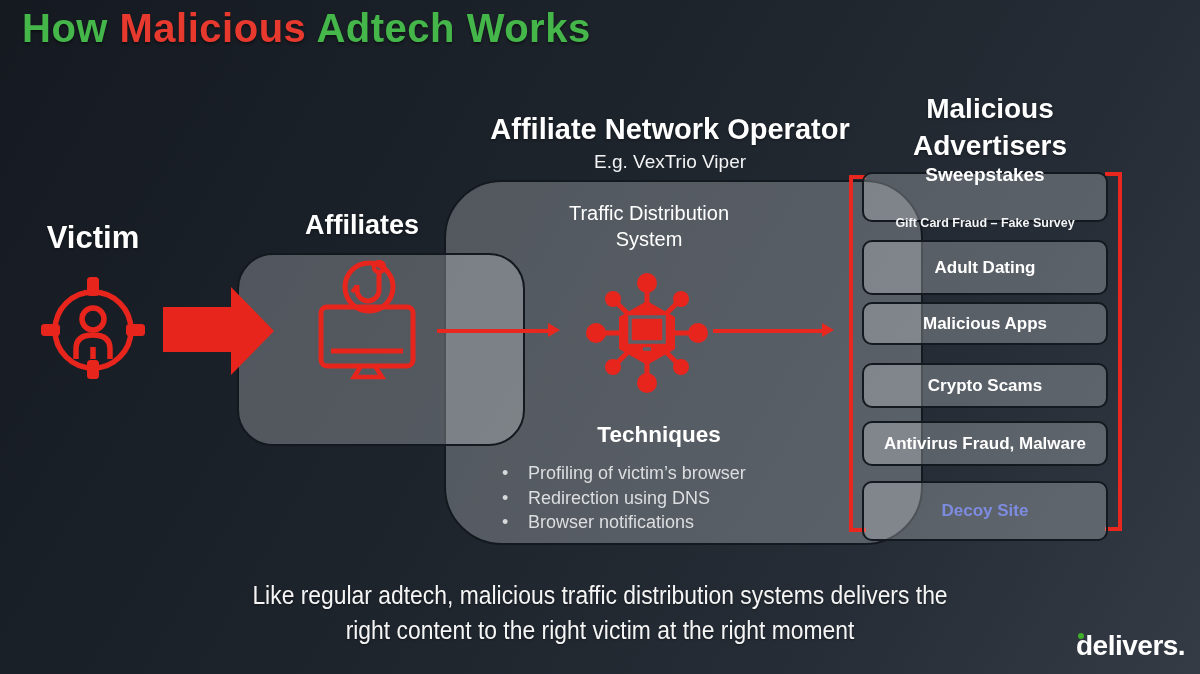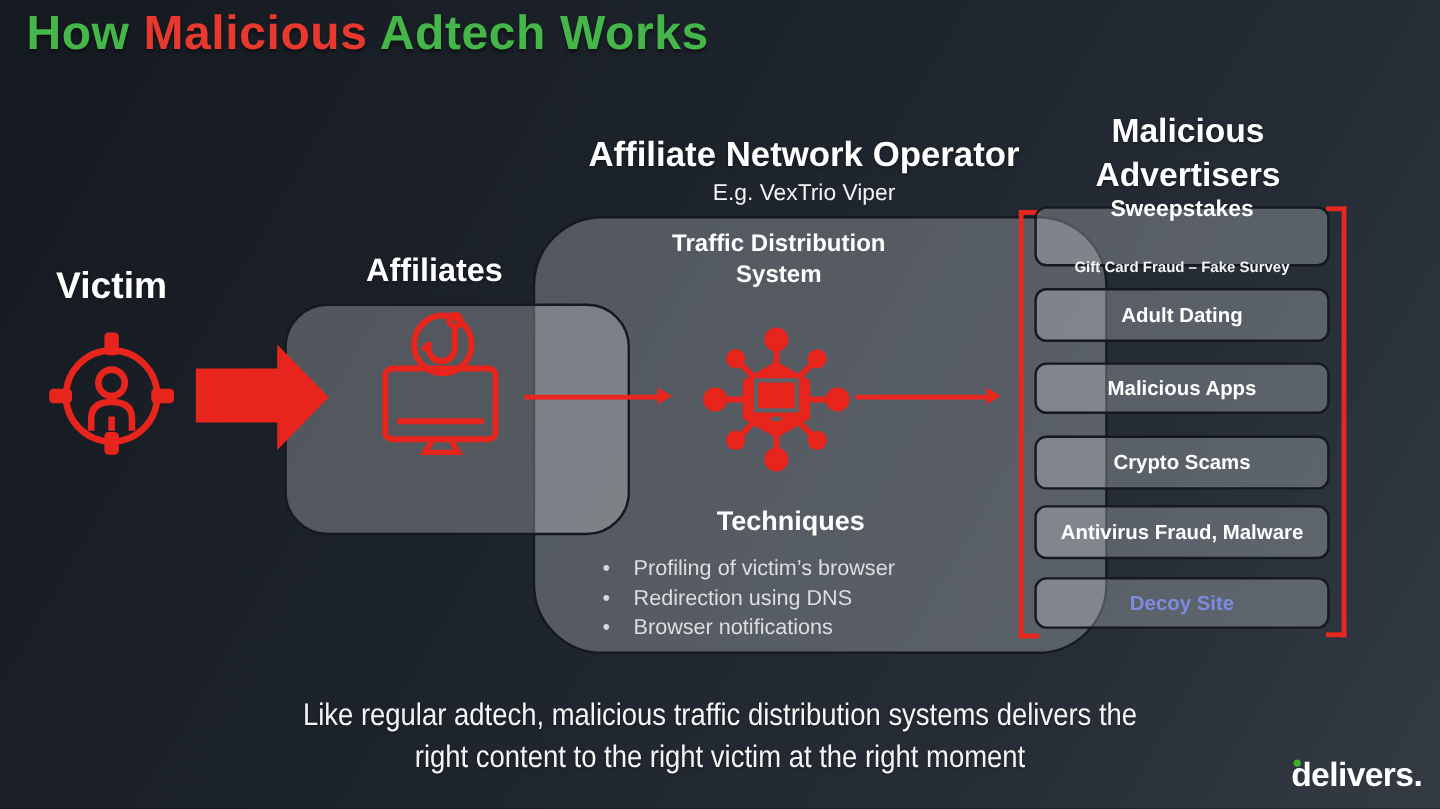--- a/index.html
+++ b/index.html
@@ -17,21 +17,21 @@
   .victim-label{left:0;width:186px;top:220px;font-size:31px;}
   .affiliates-label{left:237px;width:250px;top:210px;font-size:27px;}
   .op-heading{left:440px;width:460px;top:113px;font-size:29px;}
   .op-sub{left:440px;width:460px;top:151px;font-size:19px;font-weight:400;text-align:center;color:#f2f3f4;}
   .adv-heading{left:880px;width:220px;top:90px;font-size:28px;line-height:37px;}
   
   .gbox{background:rgba(233,237,242,.27);border:2.5px solid #14191f;box-sizing:border-box;}
   .aff-box{left:237px;top:253px;width:288px;height:193px;border-radius:36px;z-index:2;}
   .big-box{left:444px;top:180px;width:479px;height:365px;border-radius:58px;z-index:1;}
   
-  .tds-label{left:449px;width:400px;top:190px;font-size:20px;font-weight:700;text-align:center;line-height:26px;z-index:3;}
+  .tds-label{left:449px;width:400px;top:200px;font-size:20px;font-weight:400;text-align:center;line-height:26px;z-index:3;}
   .tech-heading{left:449px;width:420px;top:422px;font-size:22.5px;font-weight:700;text-align:center;z-index:3;}
   .tech-list{left:502px;top:461px;z-index:3;font-size:18px;color:#dcdee0;line-height:24.5px;}
   .tech-item{display:flex;}
   .tech-item::before{content:"•";width:26px;color:#d6d8da;}
   
   .aff-caption{left:237px;width:288px;top:386px;text-align:center;font-size:20.5px;font-weight:700;line-height:25px;z-index:3;}
   .red-text{color:#e8392f;}
   
   .adv-item{left:862px;width:246px;border-radius:10px;z-index:3;display:flex;flex-direction:column;align-items:center;justify-content:center;text-align:center;gap:29px;}
   .adv-item .lbl{font-size:17px;font-weight:600;color:#fff;}
@@ -145,33 +145,33 @@
     <div>Malicious</div>
     <div>Advertisers</div>
   </div>
   <div class="abs bracket bracket-left"></div>
   <div class="abs bracket bracket-right"></div>
 
   <div class="abs gbox adv-item" style="top:172px;height:50px">
     <div class="lbl lbl-big">Sweepstakes</div>
     <div class="sub">Gift Card Fraud – Fake Survey</div>
   </div>
-  <div class="abs gbox adv-item" style="top:240px;height:45px">
+  <div class="abs gbox adv-item" style="top:240px;height:55px">
     <div class="lbl">Adult Dating</div>
   </div>
   <div class="abs gbox adv-item" style="top:302px;height:43px">
     <div class="lbl">Malicious Apps</div>
   </div>
   <div class="abs gbox adv-item" style="top:363px;height:45px">
     <div class="lbl">Crypto Scams</div>
   </div>
   <div class="abs gbox adv-item" style="top:421px;height:45px">
     <div class="lbl">Antivirus Fraud, Malware</div>
   </div>
-  <div class="abs gbox adv-item" style="top:481px;height:43px">
+  <div class="abs gbox adv-item" style="top:481px;height:60px">
     <div class="lbl decoy">Decoy Site</div>
   </div>
 
   <div class="abs caption">
     <div>Like regular adtech, malicious traffic distribution systems delivers the</div>
     <div>right content to the right victim at the right moment</div>
   </div>
 
   <div class="abs logo">
     <span>delivers.</span>

